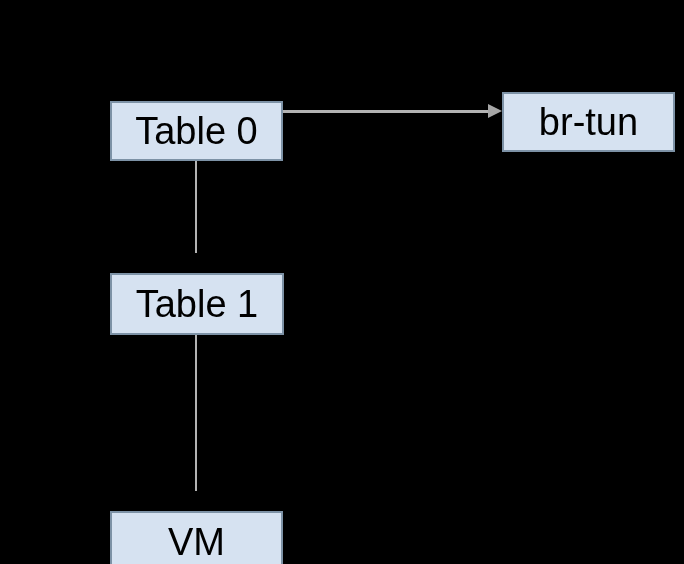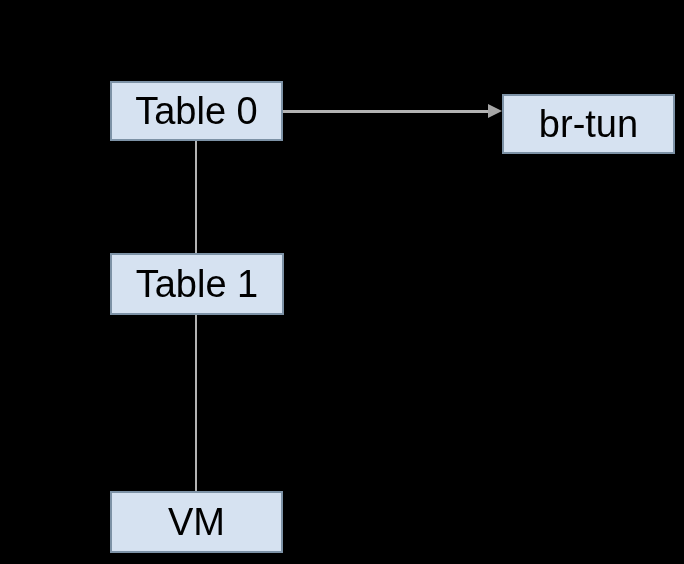--- a/index.html
+++ b/index.html
@@ -22,23 +22,24 @@
     box-sizing: border-box;
     background: #d6e2f1;
     border: 2px solid #7d92a6;
     color: #000000;
     font-size: 38px;
     line-height: 1;
     display: flex;
     align-items: center;
     justify-content: center;
     white-space: nowrap;
+    margin-top: 20px;
   }
   .node-table0 { left: 110px; top: 81px;  width: 173px; height: 60px; }
-  .node-brtun  { left: 502px; top: 94px;  width: 173px; height: 60px; text-align: right; }
+  .node-brtun  { left: 502px; top: 72px;  width: 173px; height: 60px; text-align: right; }
   .node-table1 { left: 110px; top: 253px; width: 174px; height: 62px; }
   .node-vm     { left: 110px; top: 491px; width: 173px; height: 62px; }
 
   .vline {
     position: absolute;
     width: 2px;
     background: #b3b3b3;
     left: 195px;
   }
   .vline-t0-t1 { top: 141px; height: 112px; }

